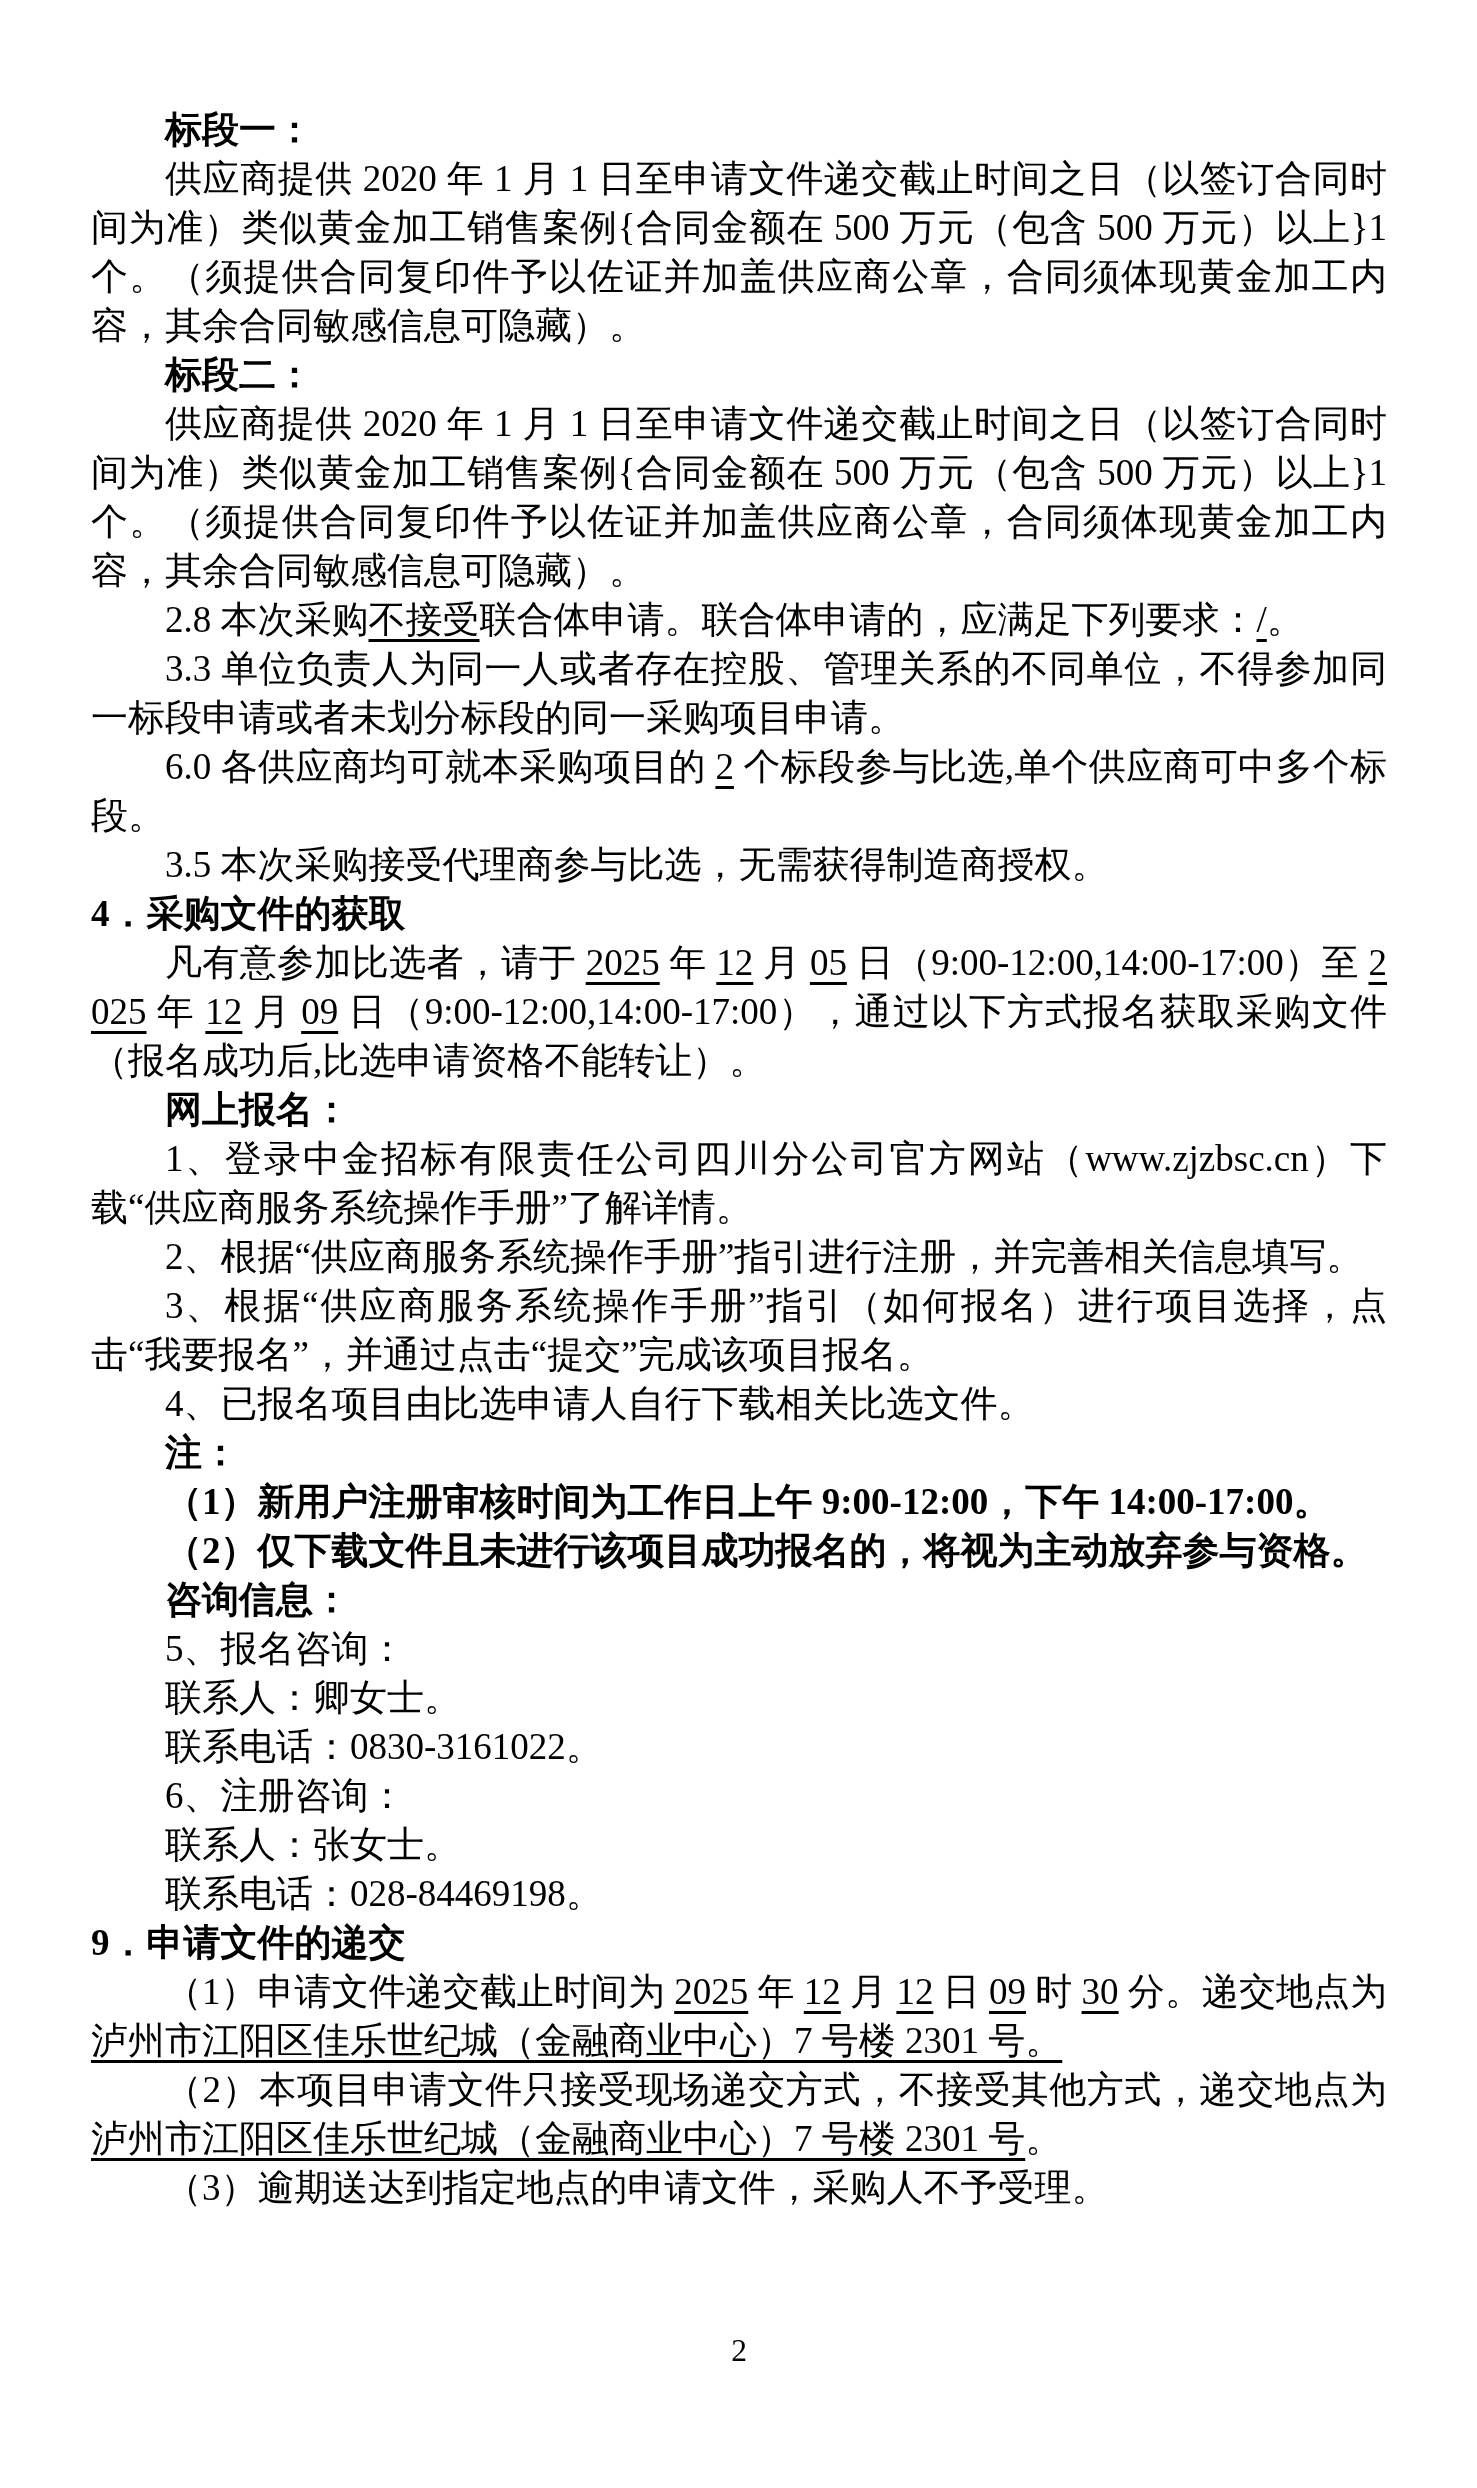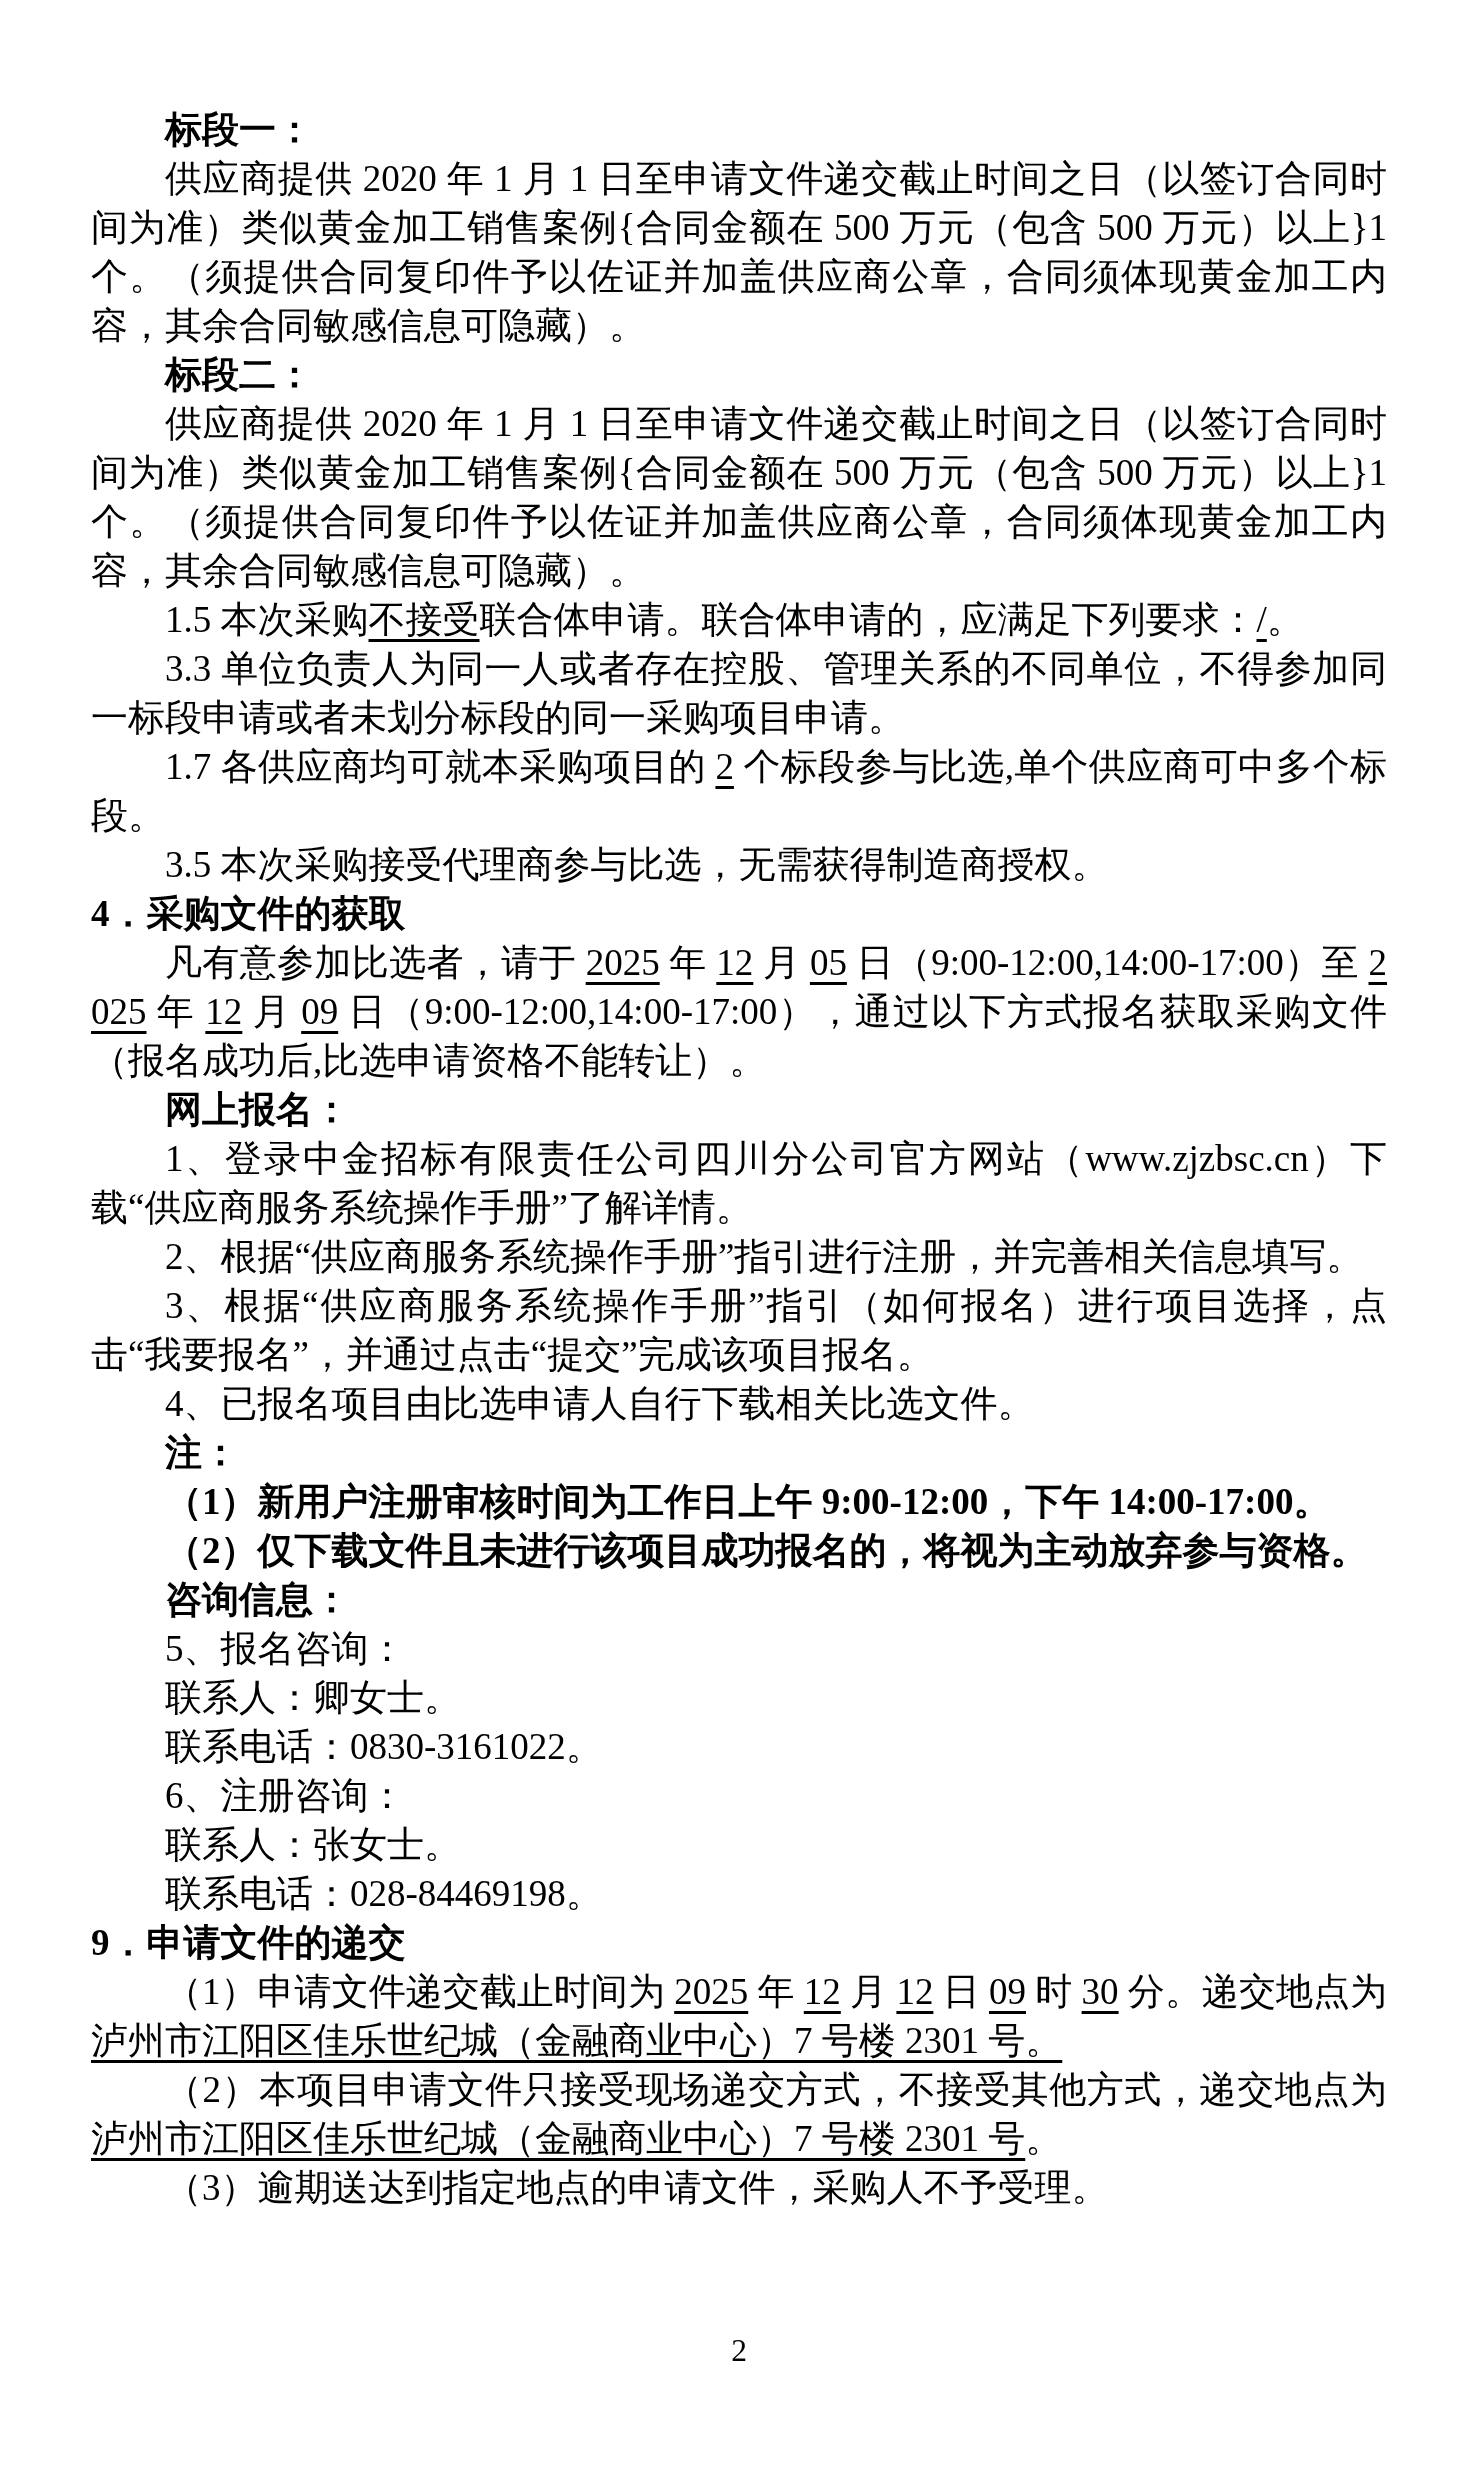--- a/index.html
+++ b/index.html
@@ -53,23 +53,23 @@
 </style>
 </head>
 <body>
 
 <div class="page">
   <div class="doc">
       <p class="indent bold"><span>标段一：</span></p>
       <p class="indent"><span>供应商提供 2020 年 1 月 1 日至申请文件递交截止时间之日（以签订合同时间为准）类似黄金加工销售案例{合同金额在 500 万元（包含 500 万元）以上}1 个。</span><span class="b">（须提供合同复印件予以佐证并加盖供应商公章，合同须体现黄金加工内容，其余合同敏感信息可隐藏）。</span></p>
       <p class="indent bold"><span>标段二：</span></p>
       <p class="indent"><span>供应商提供 2020 年 1 月 1 日至申请文件递交截止时间之日（以签订合同时间为准）类似黄金加工销售案例{合同金额在 500 万元（包含 500 万元）以上}1 个。</span><span class="b">（须提供合同复印件予以佐证并加盖供应商公章，合同须体现黄金加工内容，其余合同敏感信息可隐藏）。</span></p>
-      <p class="indent"><span>1.5 本次采购</span><span class="b u">不接受</span><span>联合体申请。联合体申请的，应满足下列要求：</span><span class="u">/</span><span>。</span></p>
+      <p class="indent"><span>2.8 本次采购</span><span class="b u">不接受</span><span>联合体申请。联合体申请的，应满足下列要求：</span><span class="u">/</span><span>。</span></p>
       <p class="indent"><span>3.3 单位负责人为同一人或者存在控股、管理关系的不同单位，不得参加同一标段申请或者未划分标段的同一采购项目申请。</span></p>
-      <p class="indent"><span>1.7 各供应商均可就本采购项目的 </span><span class="u">2</span><span> 个标段参与比选,单个供应商可中多个标段。</span></p>
+      <p class="indent"><span>6.0 各供应商均可就本采购项目的 </span><span class="u">2</span><span> 个标段参与比选,单个供应商可中多个标段。</span></p>
       <p class="indent"><span>3.5 本次采购接受代理商参与比选，无需获得制造商授权。</span></p>
       <p class=" bold"><span>4．采购文件的获取</span></p>
       <p class="indent"><span>凡有意参加比选者，请于 </span><span class="u">2025</span><span> 年 </span><span class="u">12</span><span> 月 </span><span class="u">05</span><span> 日（9:00-12:00,14:00-17:00）至 </span><span class="u">2025</span><span> 年 </span><span class="u">12</span><span> 月 </span><span class="u">09</span><span> 日（9:00-12:00,14:00-17:00），通过以下方式报名获取采购文件（报名成功后,比选申请资格不能转让）。</span></p>
       <p class="indent bold"><span>网上报名：</span></p>
       <p class="indent"><span>1、登录中金招标有限责任公司四川分公司官方网站（www.zjzbsc.cn）下载“供应商服务系统操作手册”了解详情。</span></p>
       <p class="indent"><span>2、根据“供应商服务系统操作手册”指引进行注册，并完善相关信息填写。</span></p>
       <p class="indent"><span>3、根据“供应商服务系统操作手册”指引（如何报名）进行项目选择，点击“我要报名”，并通过点击“提交”完成该项目报名。</span></p>
       <p class="indent"><span>4、已报名项目由比选申请人自行下载相关比选文件。</span></p>
       <p class="indent bold"><span>注：</span></p>
       <p class="indent bold"><span>（1）新用户注册审核时间为工作日上午 9:00-12:00，下午 14:00-17:00。</span></p>

